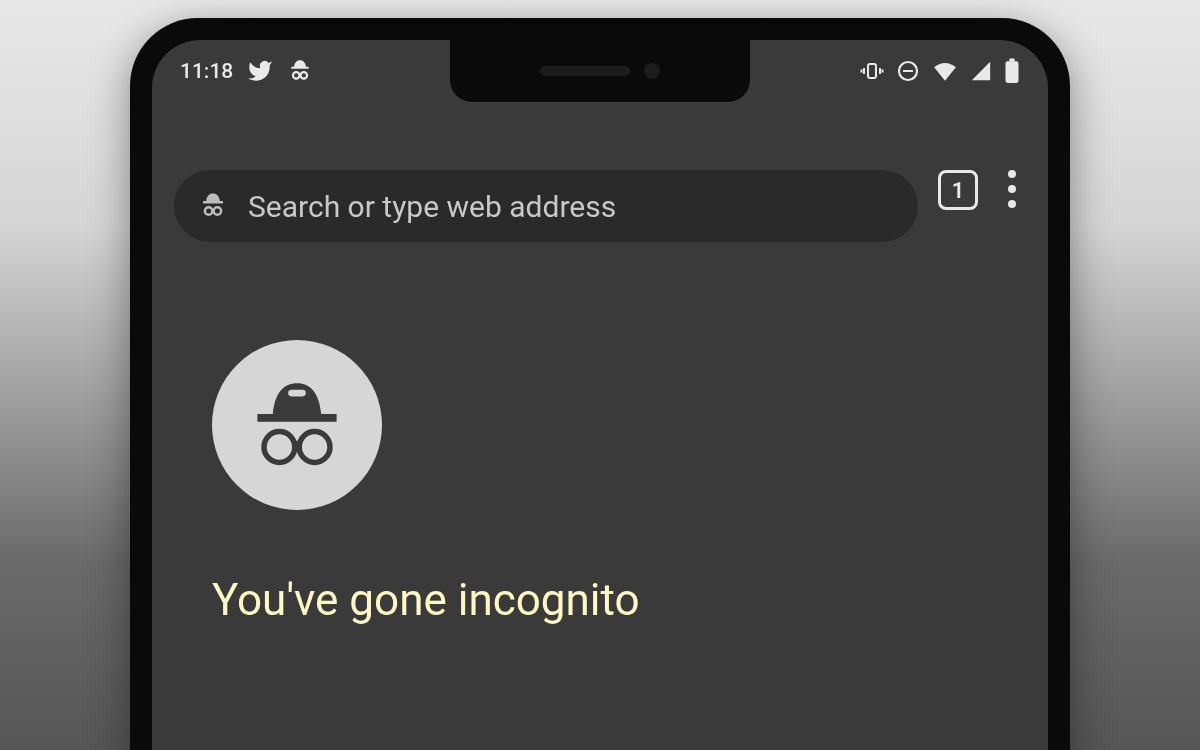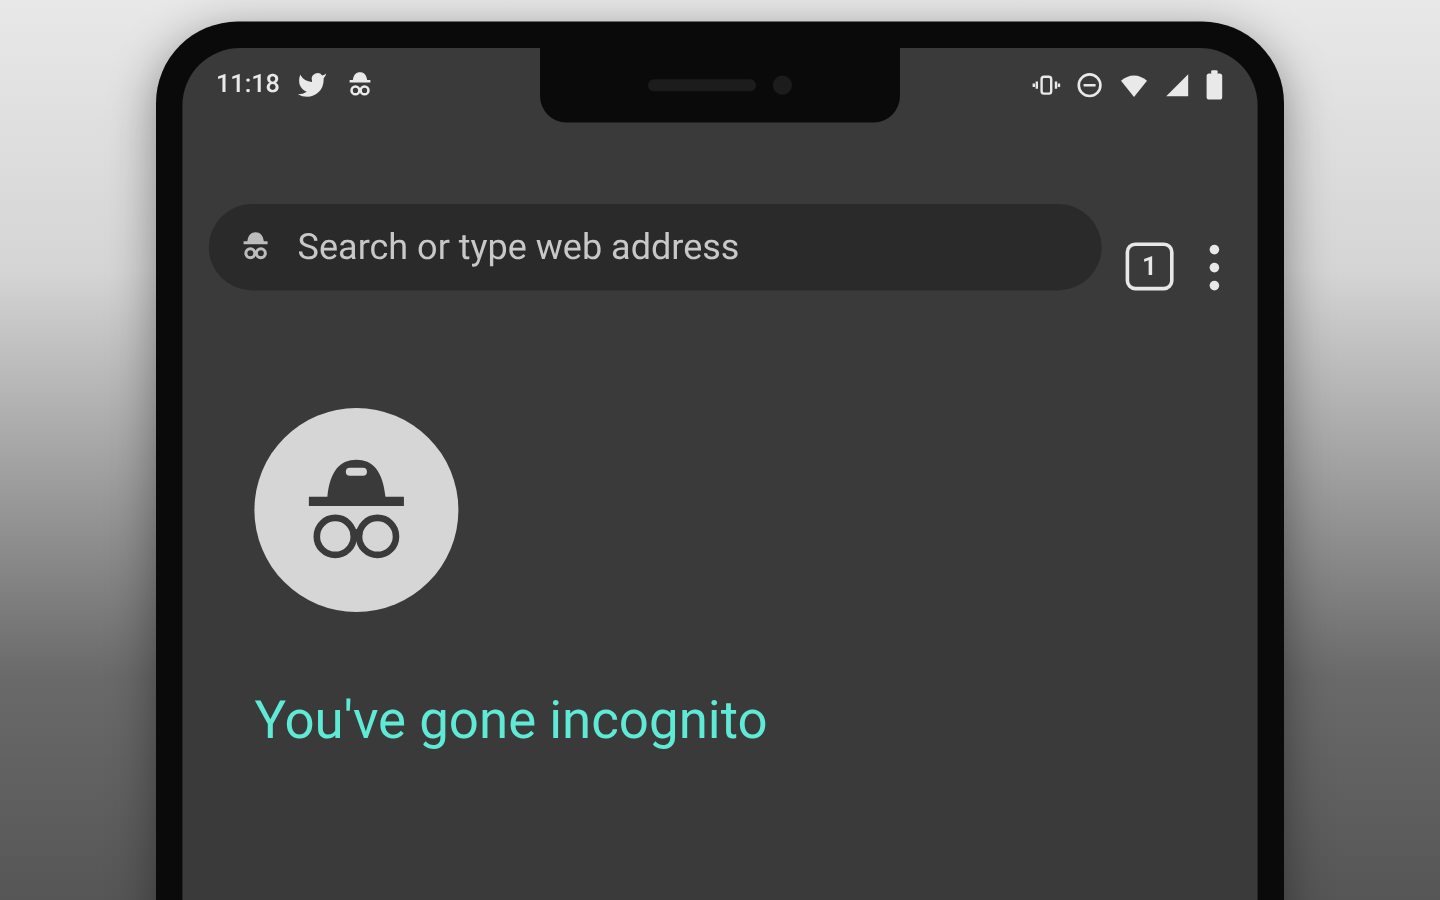--- a/index.html
+++ b/index.html
@@ -68,21 +68,21 @@
     .status-left { display: flex; align-items: center; gap: 14px; }
     .status-right { display: flex; align-items: center; gap: 12px; }
     .status-icon svg { display: block; }
 
     .browser-bar {
       position: absolute;
       top: 130px;
       left: 22px;
       right: 22px;
       display: flex;
-      align-items: flex-end;
+      align-items: flex-start;
       gap: 20px;
     }
 
     .omnibox {
       flex: 1;
       background: #2a2a2a;
       height: 72px;
       border-radius: 36px;
       display: flex;
       align-items: center;
@@ -122,21 +122,21 @@
       width: 170px; height: 170px;
       background: #d6d6d6;
       border-radius: 50%;
       display: flex; align-items: center; justify-content: center;
       margin-bottom: 64px;
     }
 
     .incognito-heading {
       font-size: 44px;
       font-weight: 400;
-      color: #5eead4;
+      color: #fef9c3;
     }
   </style>
 </head>
 <body>
 
 <div class="phone-frame">
   <div class="phone-screen">
 
     <div class="notch">
       <div class="speaker"></div>

